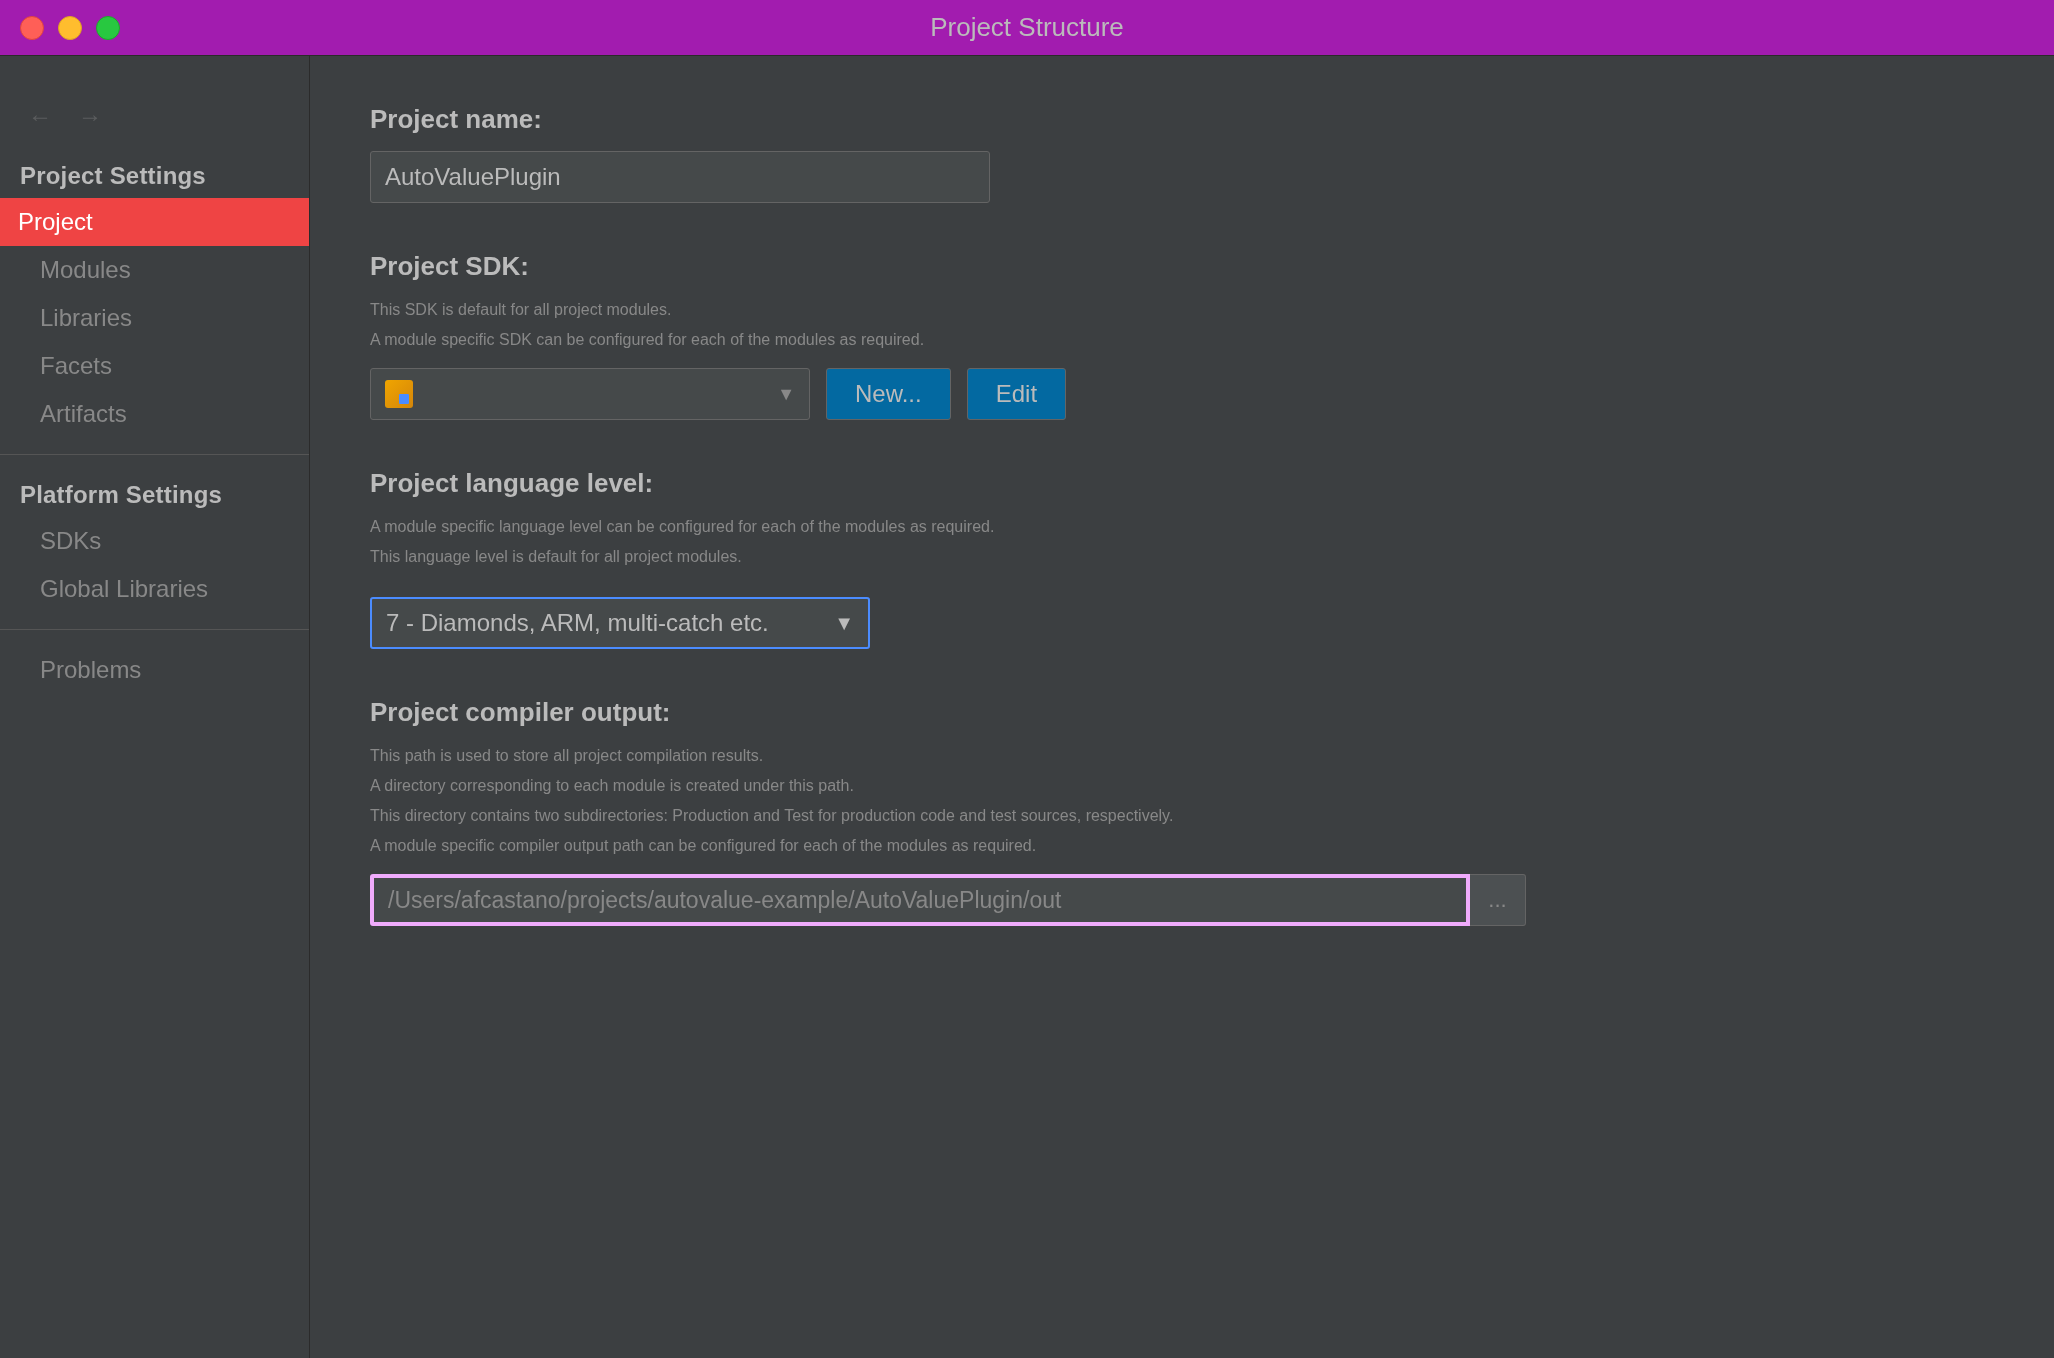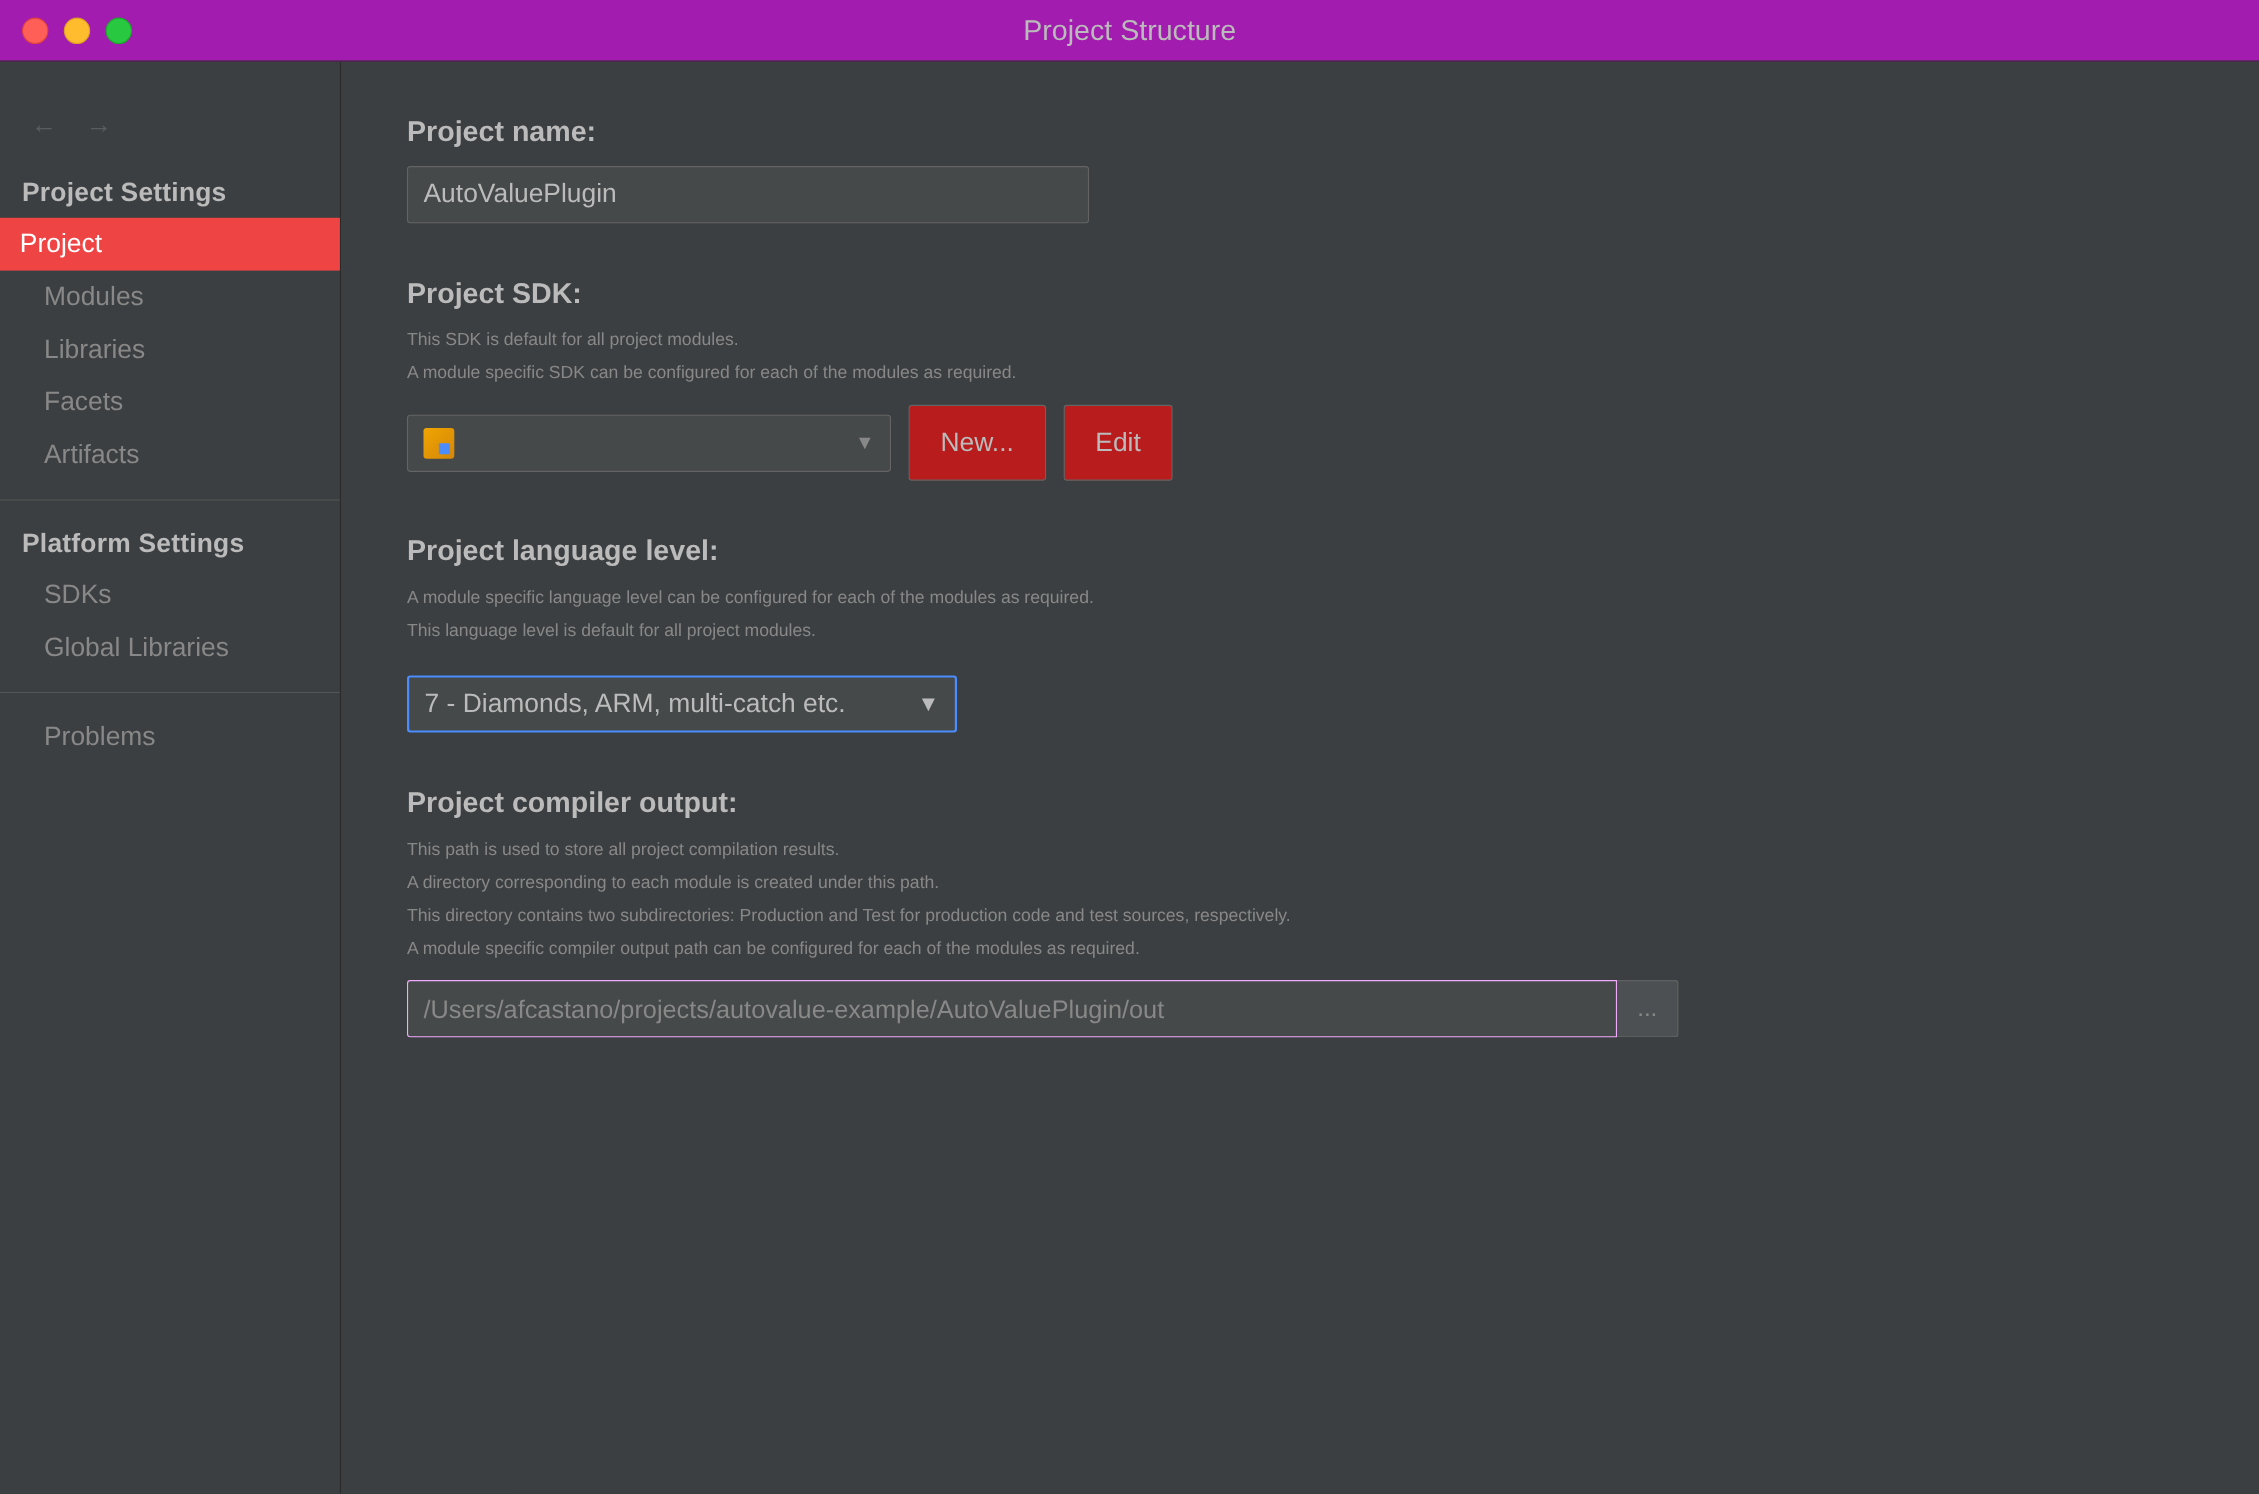--- a/index.html
+++ b/index.html
@@ -200,23 +200,23 @@
       border-radius: 1px;
     }
 
     .sdk-dropdown-arrow {
       margin-left: auto;
       color: #888888;
       font-size: 18px;
     }
 
     .btn {
-      height: 69px;
+      height: 52px;
       padding: 0 28px;
-      background: #b91c1c;
+      background: #0369a1;
       border: 1px solid #646464;
       border-radius: 3px;
       font-size: 24px;
       color: #bbbbbb;
       cursor: pointer;
     }
 
     
     .lang-select {
       display: flex;
@@ -245,21 +245,21 @@
       align-items: center;
       gap: 0;
       margin-top: 16px;
     }
 
     .output-input {
       flex: 1;
       max-width: 1100px;
       height: 52px;
       background: #45494a;
-      border: 1px solid #f0abfc;
+      border: 4px solid #f0abfc;
       border-radius: 3px 0 0 3px;
       padding: 0 14px;
       font-size: 23px;
       color: #888888;
       outline: none;
     }
 
     .output-browse-btn {
       height: 52px;
       width: 56px;

